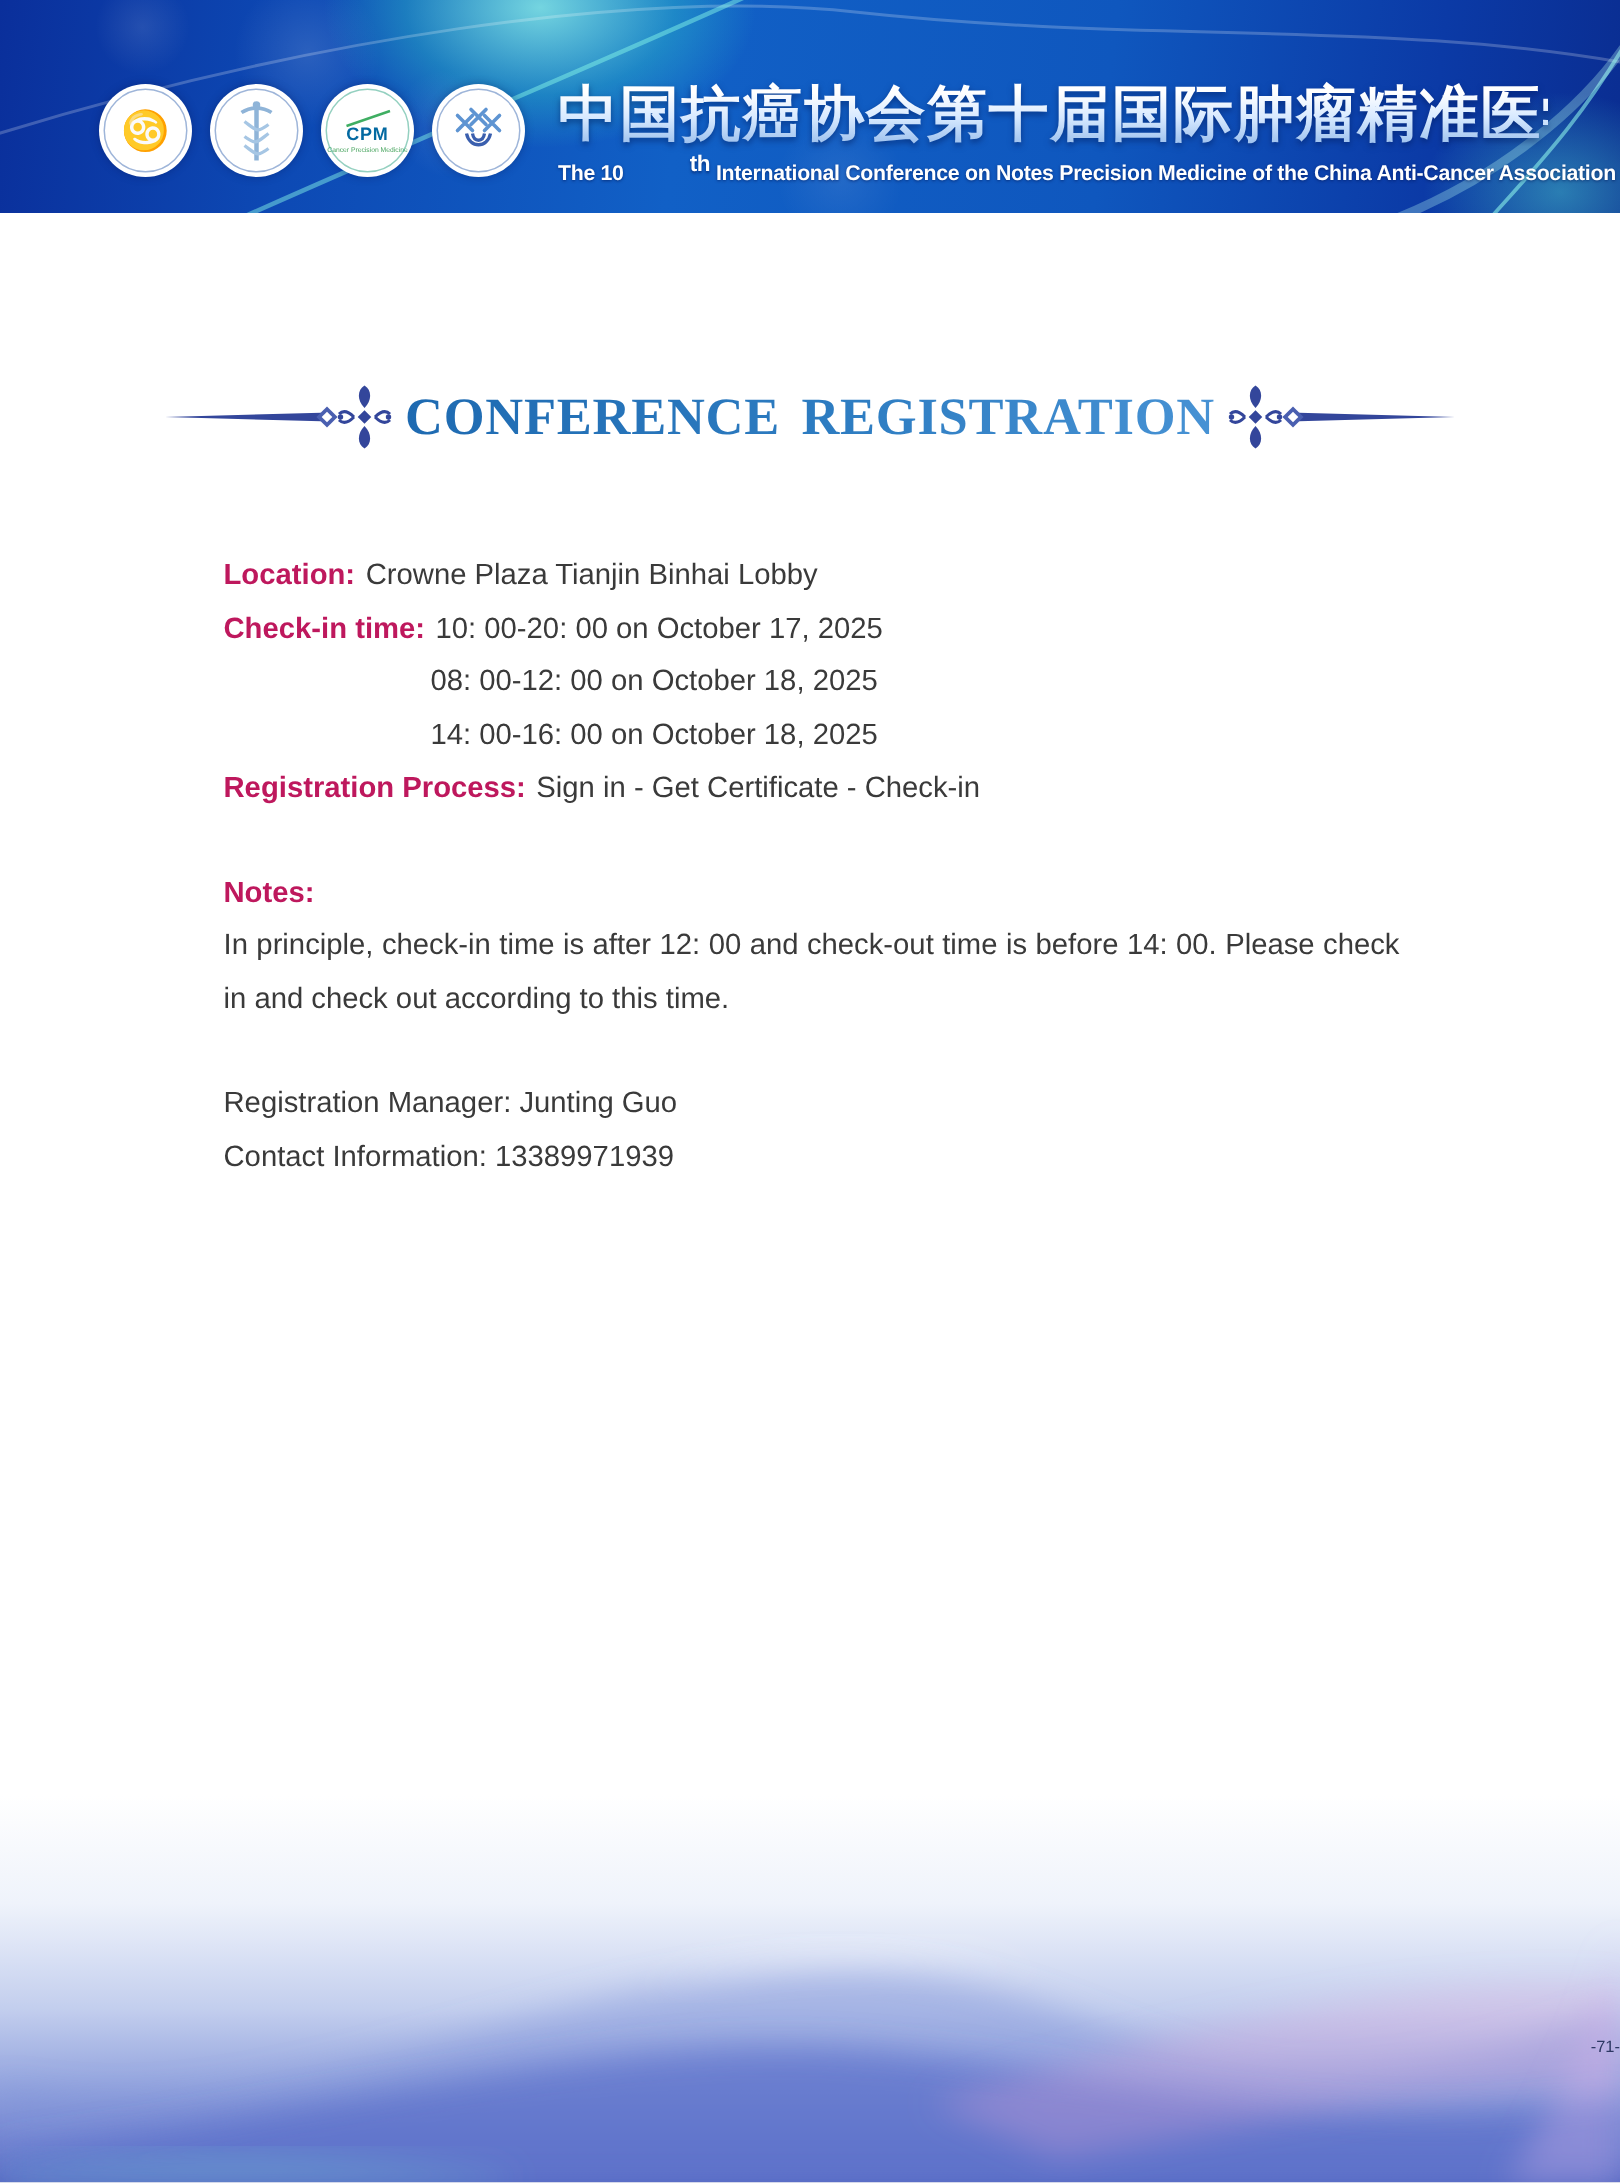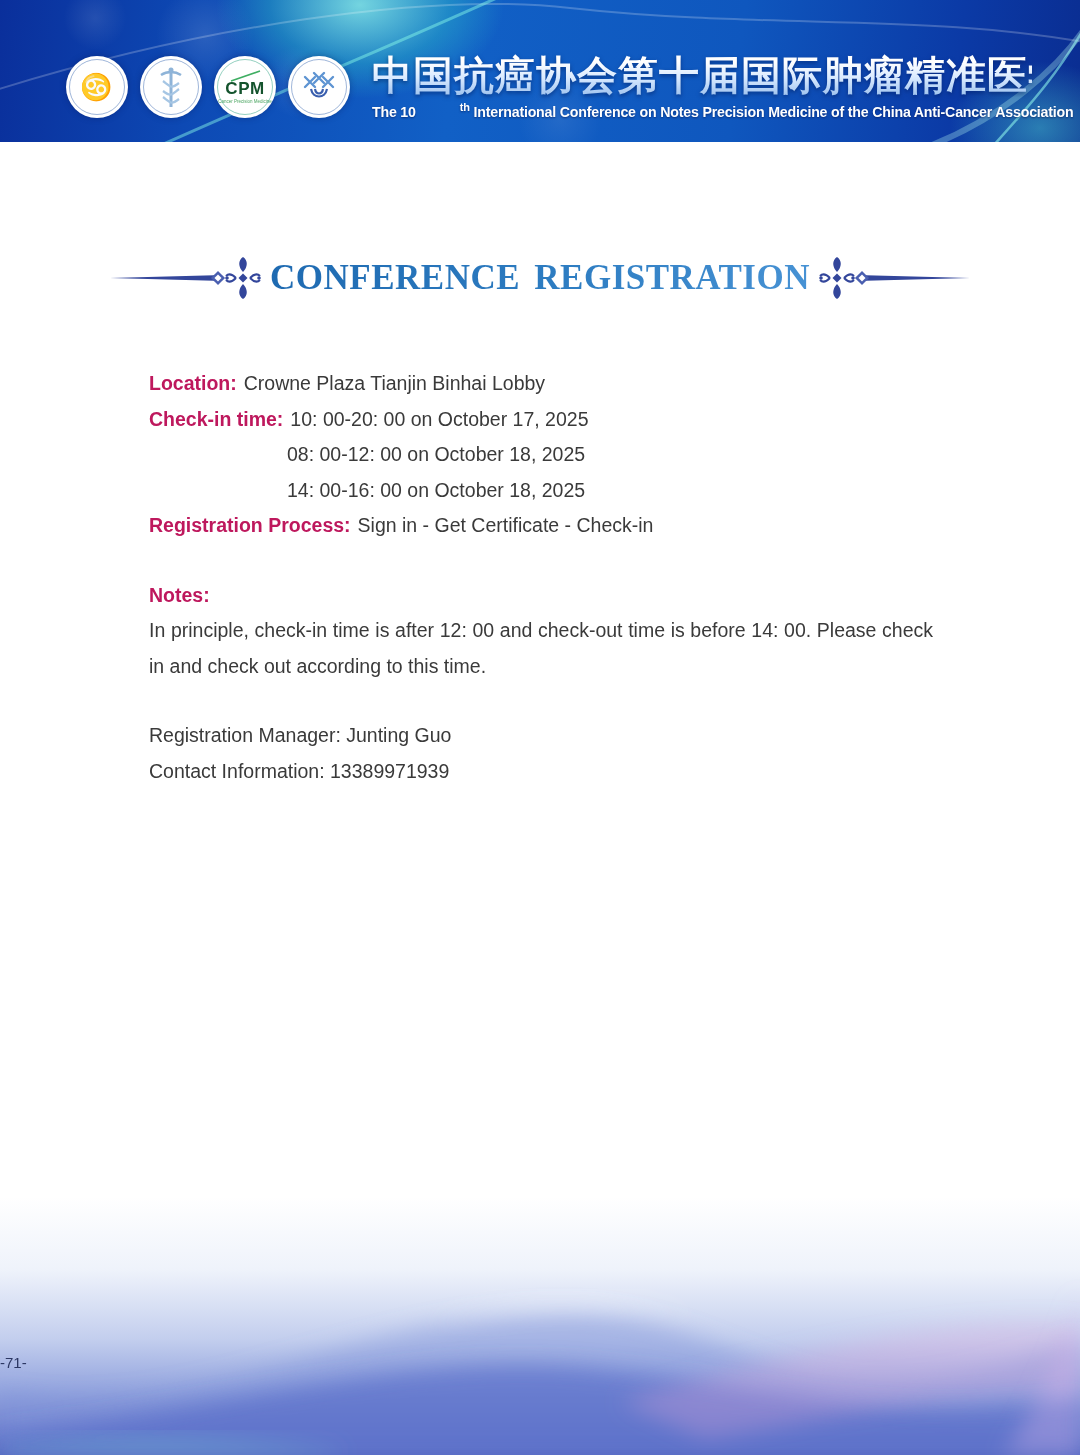--- a/index.html
+++ b/index.html
@@ -46,21 +46,21 @@
     overflow: hidden;
   }
   .logo::before {
     content: "";
     position: absolute; inset: 3px;
     border-radius: 50%;
     border: 1px solid rgba(40,90,170,0.45);
   }
   .logo.cpm::before { border-color: rgba(60,170,140,0.55); }
   .logo .zodiac { font-size: 26px; color: #1d4696; line-height: 1; }
-  .cpm-text { font-weight: bold; font-size: 17px; color: #14532d; letter-spacing: 0.5px; line-height: 1; }
+  .cpm-text { font-weight: bold; font-size: 12px; color: #0369a1; letter-spacing: 0.5px; line-height: 1; }
   .cpm-sub { font-size: 4.5px; color: #4aa560; margin-top: 2px; white-space: nowrap; }
 
   .zh-title {
     position: absolute;
     top: 48px; left: 372px; width: 660px;
     text-align: center;
     font-family: "DejaVu Sans", sans-serif;
     font-weight: bold;
     font-size: 40px;
     letter-spacing: 1px;
@@ -75,21 +75,21 @@
     position: absolute;
     top: 101px; left: 372px; width: 660px;
     text-align: center;
     color: #ffffff;
     font-weight: bold;
     font-size: 14.2px;
     letter-spacing: -0.2px;
     text-shadow: 0 1px 2px rgba(0,20,80,0.6);
     white-space: nowrap;
   }
-  .en-subtitle sup { font-size: 11px; padding-left: 44px; }
+  .en-subtitle sup { font-size: 15px; padding-left: 44px; }
 
   
   .doc-title-row {
     position: absolute;
     top: 256px; left: 0; width: 1080px;
     display: flex; align-items: center; justify-content: center;
     gap: 8px;
   }
   .doc-title {
     font-family: "Liberation Serif", "DejaVu Serif", serif;
@@ -131,22 +131,22 @@
       rgba(175,190,232,0.75) 55%,
       #93a4de 75%,
       #6a7ccd 92%,
       #5365c0 100%);
   }
   .footer svg { position: absolute; bottom: 0; left: 0; }
   .page-number {
     position: absolute;
     bottom: 84px; left: 0;
     width: 1080px;
-    text-align: left;
-    font-size: 15px;
+    text-align: right;
+    font-size: 11px;
     color: #2c3763;
     z-index: 5;
   }
 </style>
 </head>
 <body>
 
 <div class="page">
 
   <div class="header">

